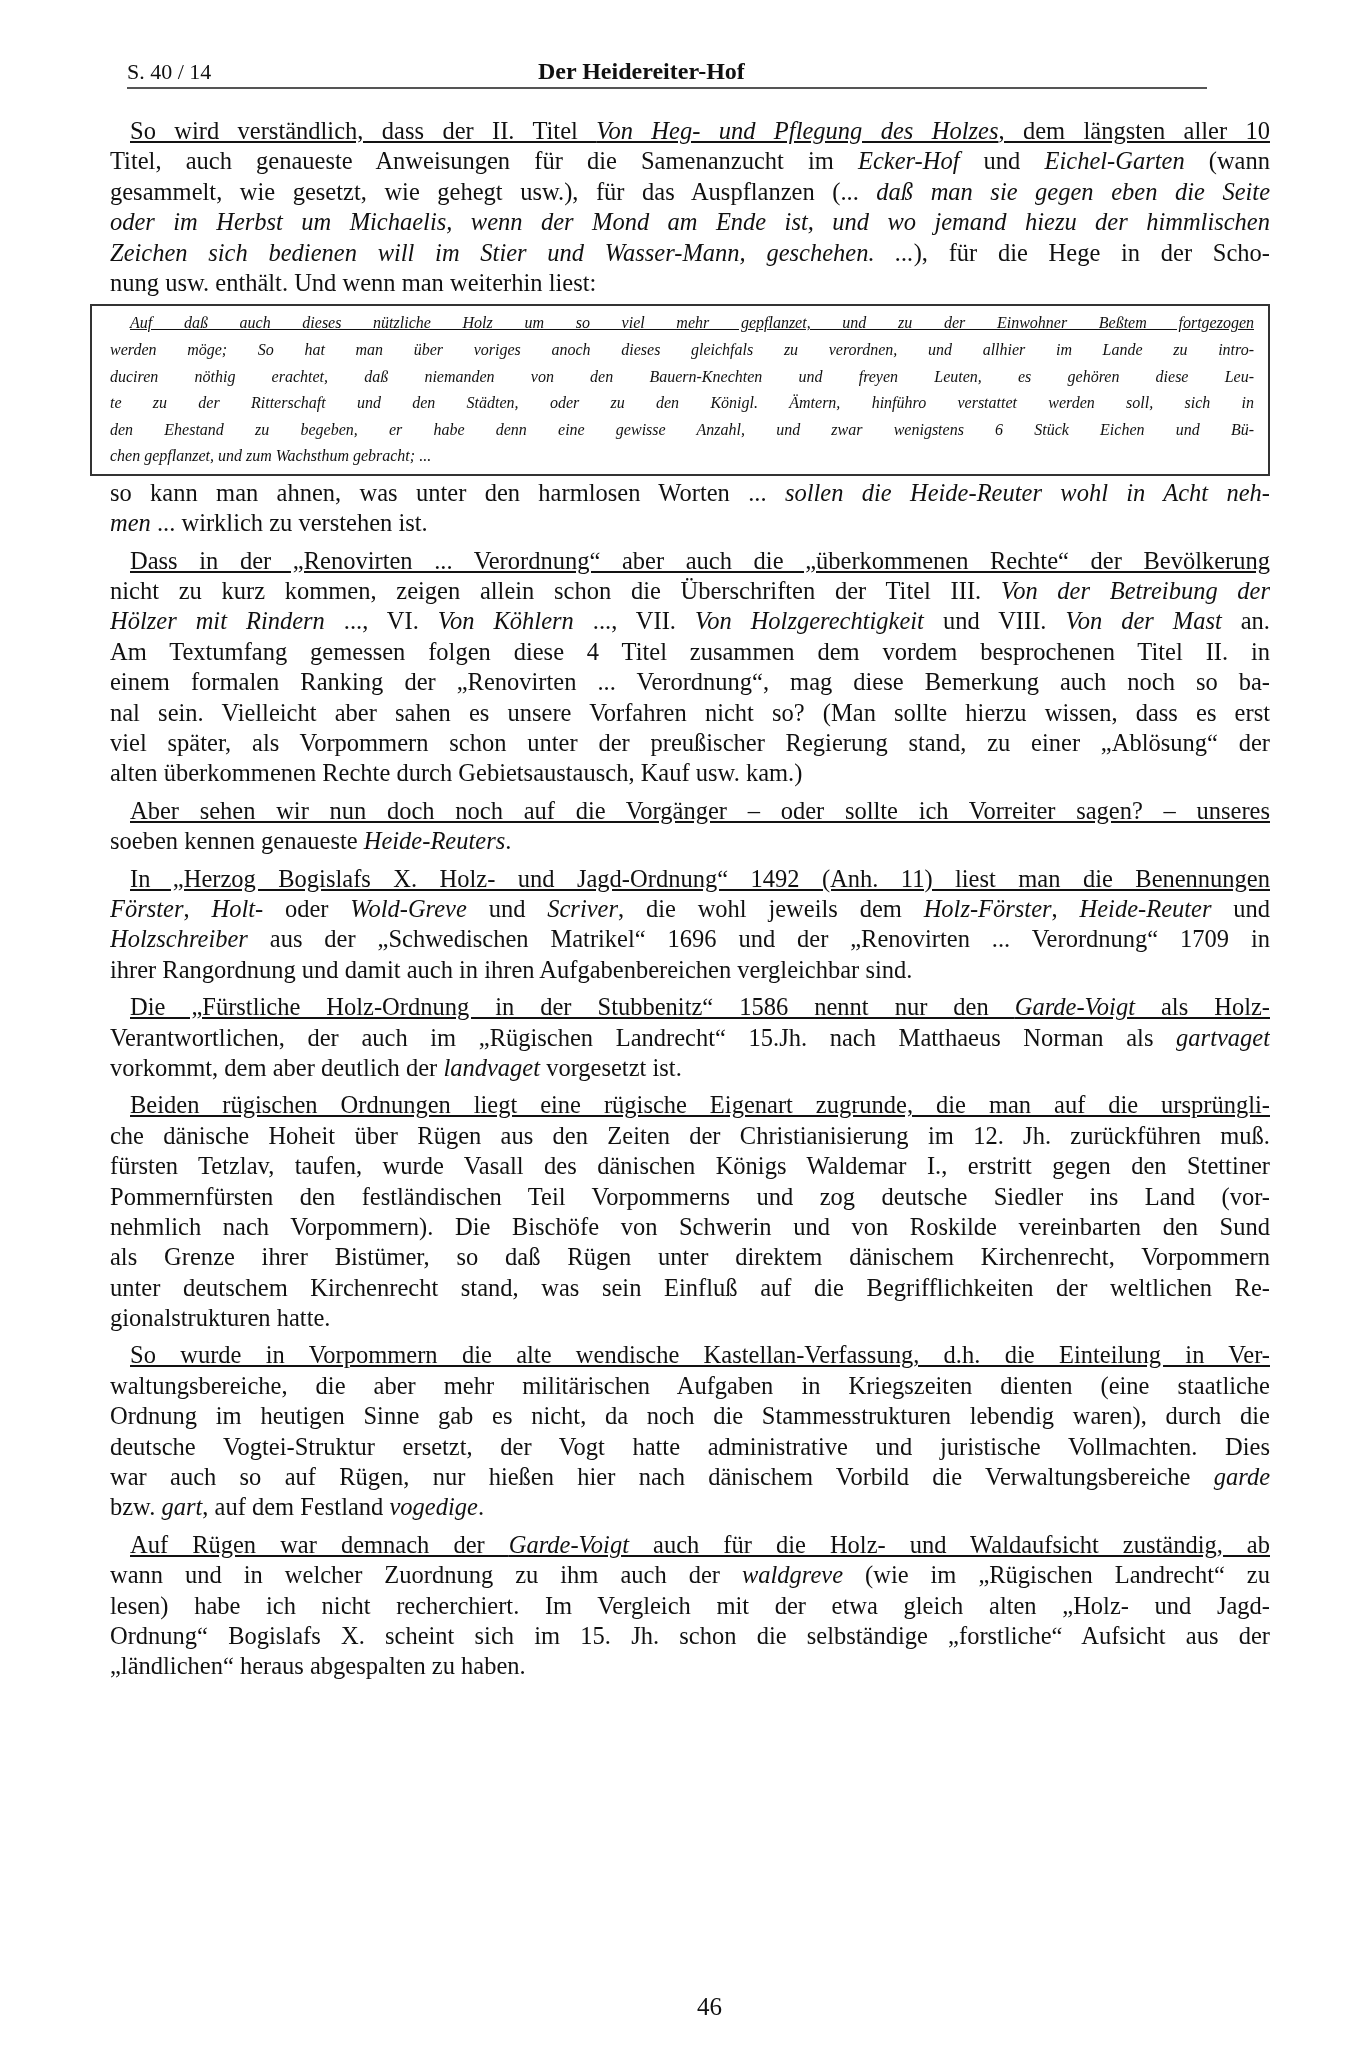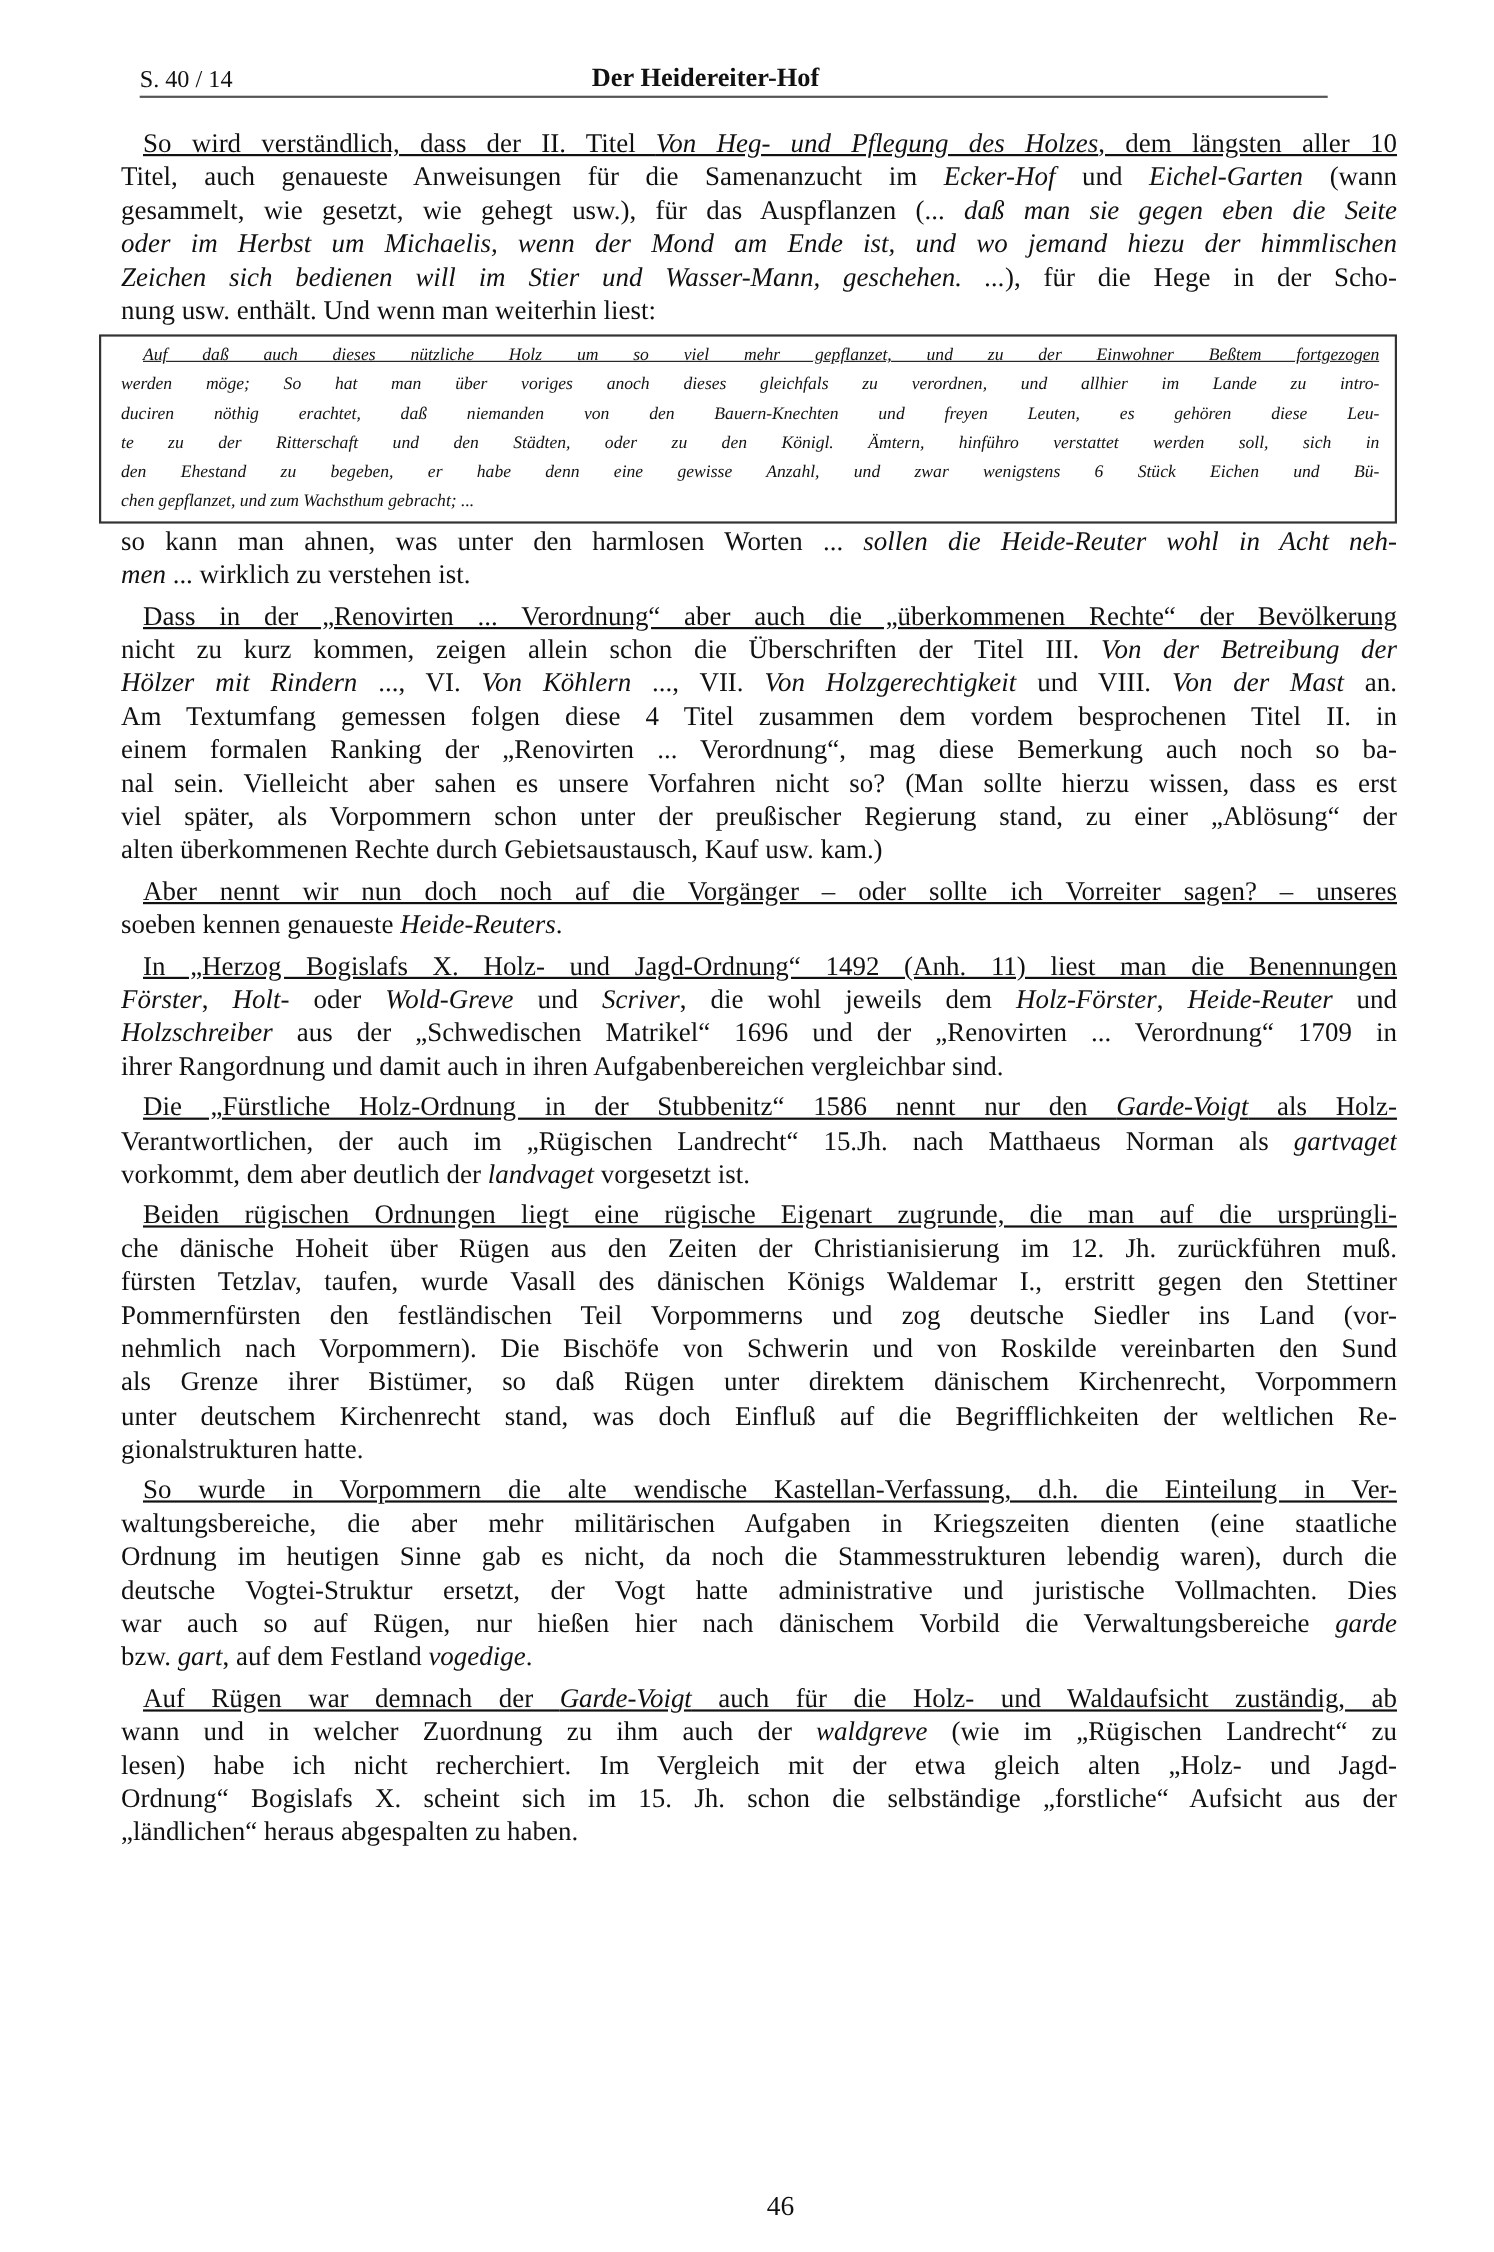--- a/index.html
+++ b/index.html
@@ -53,42 +53,42 @@
       <div class="line justify indent"><span>Dass in der „Renovirten ... Verordnung“ aber auch die „überkommenen Rechte“ der Bevölkerung</span></div>
       <div class="line justify"><span>nicht zu kurz kommen, zeigen allein schon die Überschriften der Titel III. </span><em>Von der Betreibung der</em></div>
       <div class="line justify"><em>Hölzer mit Rindern</em><span> ..., VI. </span><em>Von Köhlern</em><span> ..., VII. </span><em>Von Holzgerechtigkeit</em><span> und VIII. </span><em>Von der Mast</em><span> an.</span></div>
       <div class="line justify"><span>Am Textumfang gemessen folgen diese 4 Titel zusammen dem vordem besprochenen Titel II. in</span></div>
       <div class="line justify"><span>einem formalen Ranking der „Renovirten ... Verordnung“, mag diese Bemerkung auch noch so ba-</span></div>
       <div class="line justify"><span>nal sein. Vielleicht aber sahen es unsere Vorfahren nicht so? (Man sollte hierzu wissen, dass es erst</span></div>
       <div class="line justify"><span>viel später, als Vorpommern schon unter der preußischer Regierung stand, zu einer „Ablösung“ der</span></div>
       <div class="line"><span>alten überkommenen Rechte durch Gebietsaustausch, Kauf usw. kam.)</span></div>
     </div>
     <div class="para">
-      <div class="line justify indent"><span>Aber nennt wir nun doch noch auf die Vorgänger – oder sollte ich Vorreiter sagen? – unseres</span></div>
+      <div class="line justify indent"><span>Aber sehen wir nun doch noch auf die Vorgänger – oder sollte ich Vorreiter sagen? – unseres</span></div>
       <div class="line"><span>soeben kennen genaueste </span><em>Heide-Reuters</em><span>.</span></div>
     </div>
     <div class="para">
       <div class="line justify indent"><span>In „Herzog Bogislafs X. Holz- und Jagd-Ordnung“ 1492 (Anh. 11) liest man die Benennungen</span></div>
       <div class="line justify"><em>Förster</em><span>, </span><em>Holt-</em><span> oder </span><em>Wold-Greve</em><span> und </span><em>Scriver</em><span>, die wohl jeweils dem </span><em>Holz-Förster</em><span>, </span><em>Heide-Reuter</em><span> und</span></div>
       <div class="line justify"><em>Holzschreiber</em><span> aus der „Schwedischen Matrikel“ 1696 und der „Renovirten ... Verordnung“ 1709 in</span></div>
       <div class="line"><span>ihrer Rangordnung und damit auch in ihren Aufgabenbereichen vergleichbar sind.</span></div>
     </div>
     <div class="para">
       <div class="line justify indent"><span>Die „Fürstliche Holz-Ordnung in der Stubbenitz“ 1586 nennt nur den </span><em>Garde-Voigt</em><span> als Holz-</span></div>
       <div class="line justify"><span>Verantwortlichen, der auch im „Rügischen Landrecht“ 15.Jh. nach Matthaeus Norman als </span><em>gartvaget</em></div>
       <div class="line"><span>vorkommt, dem aber deutlich der </span><em>landvaget</em><span> vorgesetzt ist.</span></div>
     </div>
     <div class="para">
       <div class="line justify indent"><span>Beiden rügischen Ordnungen liegt eine rügische Eigenart zugrunde, die man auf die ursprüngli-</span></div>
       <div class="line justify"><span>che dänische Hoheit über Rügen aus den Zeiten der Christianisierung im 12. Jh. zurückführen muß.</span></div>
       <div class="line justify"><span>fürsten Tetzlav, taufen, wurde Vasall des dänischen Königs Waldemar I., erstritt gegen den Stettiner</span></div>
       <div class="line justify"><span>Pommernfürsten den festländischen Teil Vorpommerns und zog deutsche Siedler ins Land (vor-</span></div>
       <div class="line justify"><span>nehmlich nach Vorpommern). Die Bischöfe von Schwerin und von Roskilde vereinbarten den Sund</span></div>
       <div class="line justify"><span>als Grenze ihrer Bistümer, so daß Rügen unter direktem dänischem Kirchenrecht, Vorpommern</span></div>
-      <div class="line justify"><span>unter deutschem Kirchenrecht stand, was doch Einfluß auf die Begrifflichkeiten der weltlichen Re-</span></div>
+      <div class="line justify"><span>unter deutschem Kirchenrecht stand, was sein Einfluß auf die Begrifflichkeiten der weltlichen Re-</span></div>
       <div class="line"><span>gionalstrukturen hatte.</span></div>
     </div>
     <div class="para">
       <div class="line justify indent"><span>So wurde in Vorpommern die alte wendische Kastellan-Verfassung, d.h. die Einteilung in Ver-</span></div>
       <div class="line justify"><span>waltungsbereiche, die aber mehr militärischen Aufgaben in Kriegszeiten dienten (eine staatliche</span></div>
       <div class="line justify"><span>Ordnung im heutigen Sinne gab es nicht, da noch die Stammesstrukturen lebendig waren), durch die</span></div>
       <div class="line justify"><span>deutsche Vogtei-Struktur ersetzt, der Vogt hatte administrative und juristische Vollmachten. Dies</span></div>
       <div class="line justify"><span>war auch so auf Rügen, nur hießen hier nach dänischem Vorbild die Verwaltungsbereiche </span><em>garde</em></div>
       <div class="line"><span>bzw. </span><em>gart</em><span>, auf dem Festland </span><em>vogedige</em><span>.</span></div>
     </div>

